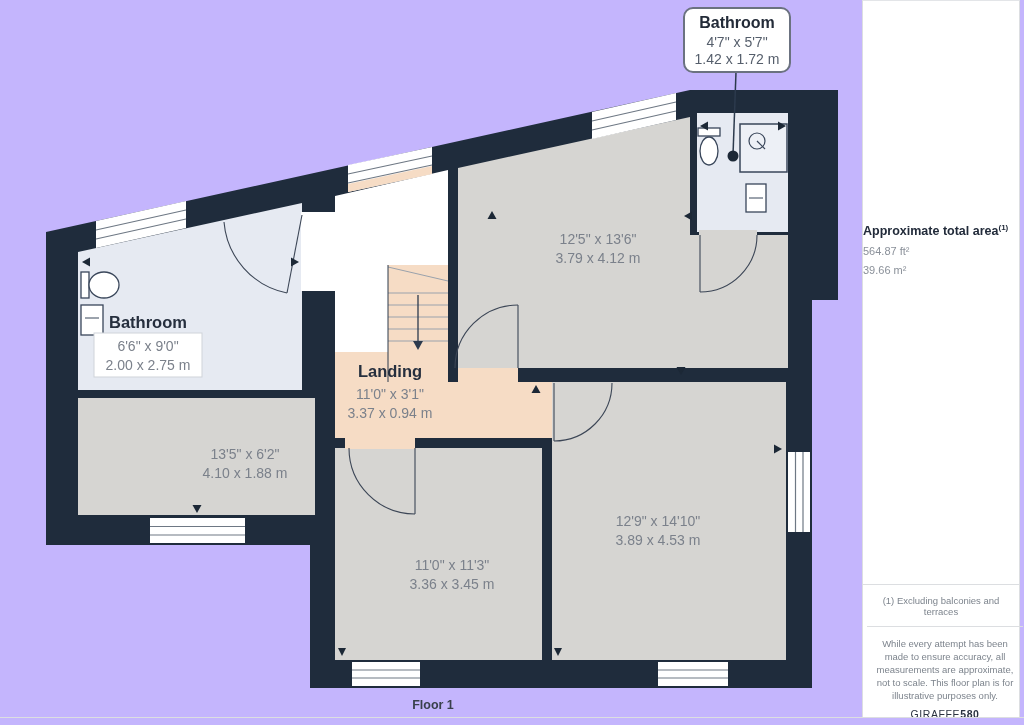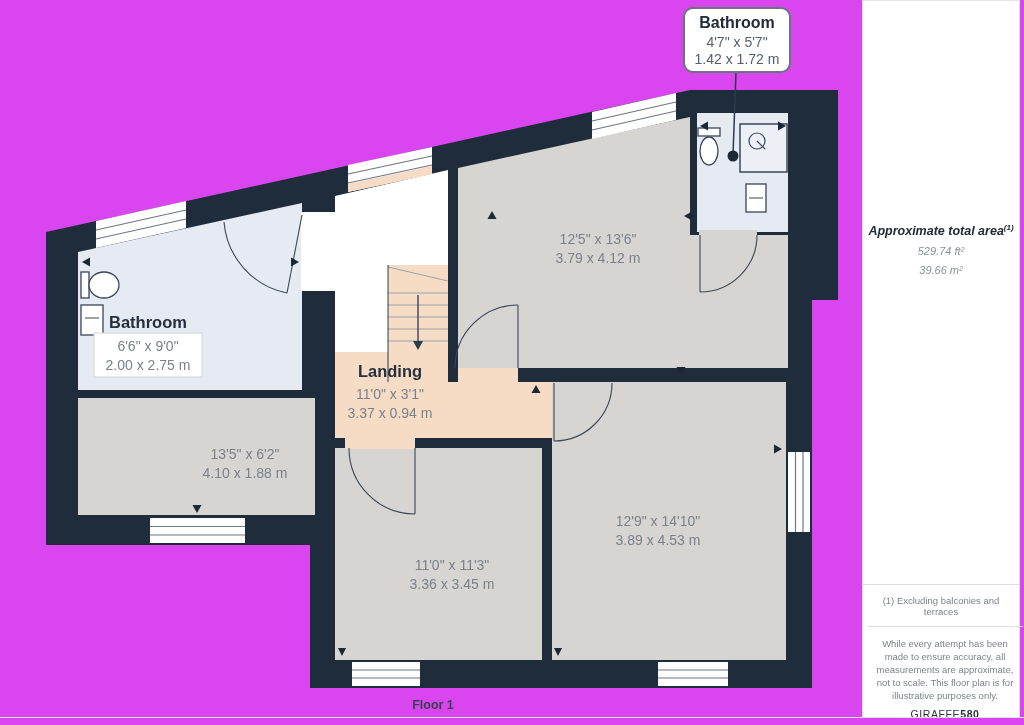--- a/index.html
+++ b/index.html
@@ -1,26 +1,26 @@
 <!DOCTYPE html>
 <html><head>
 <meta charset="utf-8">
 <style>
   html,body{margin:0;padding:0;background:#fff;}
-  #stage{position:relative;width:1024px;height:725px;background:#d946ef;overflow:hidden;
+  #stage{position:relative;width:1024px;height:725px;background:#c4b5fd;overflow:hidden;
          font-family:"Liberation Sans",sans-serif;}
   #plan-svg{position:absolute;left:0;top:0;}
   .room-name{font:bold 16.5px "Liberation Sans",sans-serif;fill:#262f3e;}
   .room-dim{font:14px "Liberation Sans",sans-serif;fill:#7b818b;}
   .callout-title{font:bold 16px "Liberation Sans",sans-serif;fill:#232b38;}
   .callout-dim{font:14px "Liberation Sans",sans-serif;fill:#555e6b;}
   .floor-label{font:bold 12.5px "Liberation Sans",sans-serif;fill:#39404c;}
   .sidebar{position:absolute;left:862px;top:0;width:156px;height:717px;background:#fff;
            border-left:1px solid #dcdee1;border-right:1px solid #dcdee1;border-top:1px solid #e3e5e8;}
-  .area-block{position:absolute;top:222px;left:0;width:100%;text-align:center;font-style:italic;}
+  .area-block{position:absolute;top:222px;left:0;width:100%;}
   .area-title{font-size:12.5px;font-weight:bold;color:#222b3a;}
   .area-title sup{font-size:8px;}
   .area-val{font-size:11px;color:#8a9099;margin-top:7px;}
   .footnote-block{position:absolute;top:583px;left:0;width:100%;height:42px;
                   border-top:1px solid #dcdee1;display:flex;align-items:center;justify-content:flex-start;}
   .footnote{font-size:9.5px;color:#7d848d;text-align:center;padding:0 6px;}
   .disclaimer-block{position:absolute;top:625px;left:4px;width:100%;height:92px;
                     border-top:1px solid #dcdee1;text-align:center;}
   .disclaimer{font-size:9.5px;color:#7d848d;line-height:13px;padding:10px 8px 0 8px;text-align:center;}
   .brand{margin-top:6px;font-size:10.5px;letter-spacing:.6px;color:#2a3240;}
@@ -201,21 +201,21 @@
     <text class="room-dim" x="658" y="526" text-anchor="middle">12'9" x 14'10"</text>
     <text class="room-dim" x="658" y="545" text-anchor="middle">3.89 x 4.53 m</text>
   </g>
 
   <text class="floor-label" x="433" y="709" text-anchor="middle">Floor 1</text>
 </svg>
 
 <div class="sidebar">
   <div class="area-block">
     <div class="area-title"><span>Approximate total area</span><sup>(1)</sup></div>
-    <div class="area-val">529.74 ft²</div>
+    <div class="area-val">564.87 ft²</div>
     <div class="area-val">39.66 m²</div>
   </div>
   <div class="footnote-block">
     <div class="footnote">(1) Excluding balconies and terraces</div>
   </div>
   <div class="disclaimer-block">
     <div class="disclaimer">While every attempt has been made to ensure accuracy, all measurements are approximate, not to scale. This floor plan is for illustrative purposes only.</div>
     <div class="brand"><span>GIRAFFE</span><b>580</b></div>
   </div>
 </div>

